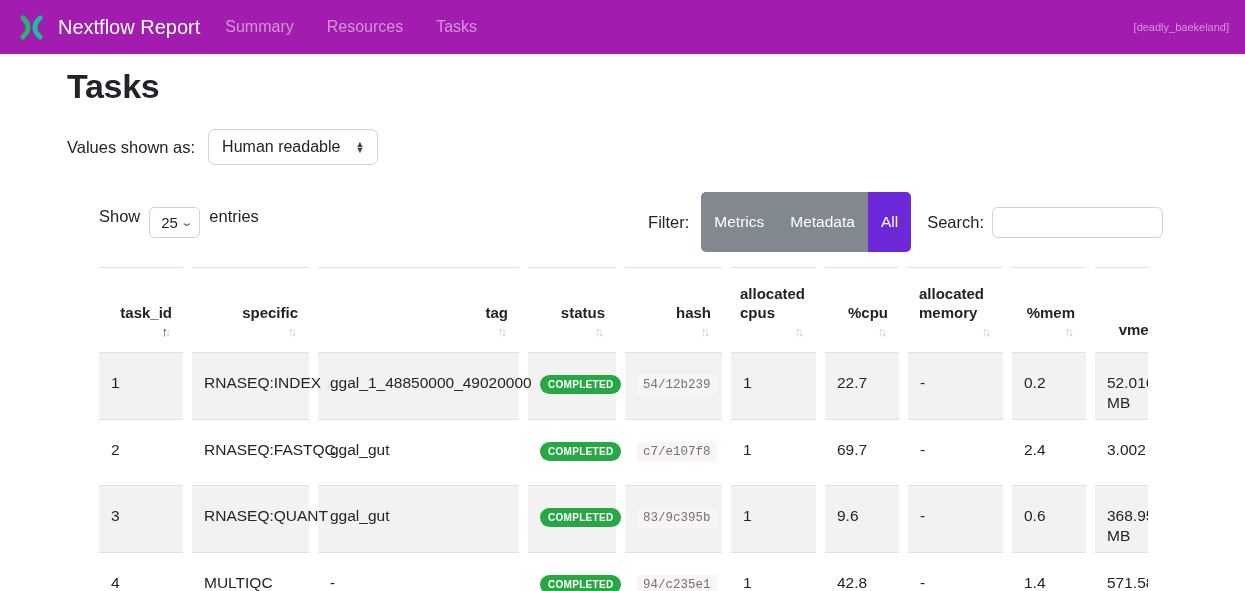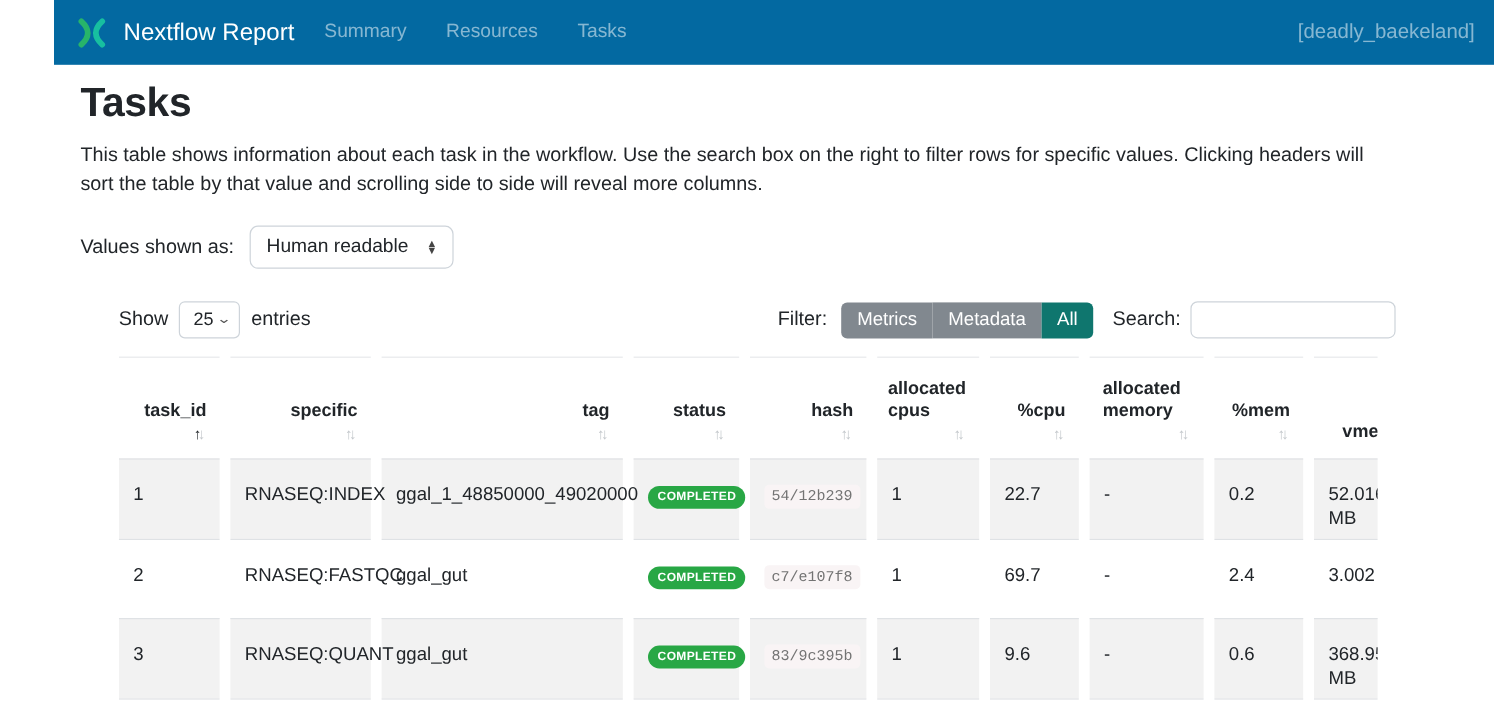--- a/index.html
+++ b/index.html
@@ -5,58 +5,57 @@
   * { box-sizing: border-box; }
   html,body { margin:0; padding:0; }
   body {
     width:1245px; height:591px; overflow:hidden;
     background:#ffffff; color:#212529;
     font-family:"Liberation Sans", sans-serif;
   }
 
   
   .navbar {
-    height:54px; background:#0369a1; display:flex; align-items:center;
+    height:54px; background:#a21caf; display:flex; align-items:center;
     padding:0 16px;
-    margin-left:45px;
   }
   .brand { display:flex; align-items:center; gap:11px; color:#ffffff;
     font-size:20px; font-weight:500; cursor:pointer; }
   .nav-links { display:flex; gap:33px; margin-left:25px; }
   .nav-link { color:rgba(255,255,255,0.52); font-size:16px; cursor:pointer; }
-  .run-name { margin-left:auto; color:rgba(255,255,255,0.52); font-size:17px; }
+  .run-name { margin-left:auto; color:rgba(255,255,255,0.52); font-size:11px; }
 
   
   .container { padding:0 67px; }
   h1.page-title { font-size:34px; font-weight:600; margin:13px 0 11px; letter-spacing:-0.3px; }
   p.desc { font-size:16.5px; line-height:24px; margin:0; max-width:1100px; }
 
   .values-row { margin-top:23px; display:flex; align-items:center; gap:13px; font-size:16.5px; }
   .sel {
     display:inline-flex; align-items:center; background:#fff;
     border:1px solid #ced4da; border-radius:7px; cursor:pointer; color:#212529;
   }
   .sel-human { padding:8px 13px; font-size:16px; gap:15px; }
   .sel-entries { width:51px; height:31px; padding:0 8px 0 11px; font-size:15px;
     justify-content:space-between; border-radius:5px; }
   .updown-icon { display:flex; flex-direction:column; line-height:6px; font-size:9px; color:#444; }
   .chev { color:#555; font-size:11px; line-height:1; transform:scaleX(1.4); }
 
   
   .dt-controls { margin:27px 15px 0 32px; display:flex; align-items:center; font-size:16.5px; }
-  .show-group { display:flex; align-items:center; gap:9px; }
+  .show-group { display:flex; align-items:flex-start; gap:9px; }
   .right-group { margin-left:auto; display:flex; align-items:center; }
   .filter-label { margin-right:12px; }
   .btn-group { display:flex; }
   .btn {
     border:none; color:#fff; background:#81888f; font-size:15.5px;
-    padding:6px 13px; cursor:pointer; font-family:inherit;
+    padding:21px 13px; cursor:pointer; font-family:inherit;
   }
   .btn-first { border-radius:5px 0 0 5px; }
-  .btn-active { background:#0f766e; border-radius:0 5px 5px 0; }
+  .btn-active { background:#6d28d9; border-radius:0 5px 5px 0; }
   .search-label { margin:0 8px 0 16px; }
   .search-input {
     width:171px; height:31px; border:1px solid #ced4da; border-radius:6px;
     font-size:15px; padding:0 9px; font-family:inherit; outline:none;
   }
 
   
   .table-clip { margin:15px 0 0 32px; width:1049px; overflow:hidden; }
   table.tasks {
     border-collapse:separate; border-spacing:9px 0; table-layout:fixed;
@@ -102,21 +101,20 @@
   <div class="nav-links">
     <span class="nav-link">Summary</span>
     <span class="nav-link">Resources</span>
     <span class="nav-link">Tasks</span>
   </div>
   <span class="run-name">[deadly_baekeland]</span>
 </div>
 
 <div class="container">
   <h1 class="page-title">Tasks</h1>
-  <p class="desc">This table shows information about each task in the workflow. Use the search box on the right to filter rows for specific values. Clicking headers will sort the table by that value and scrolling side to side will reveal more columns.</p>
 
   <div class="values-row">
     <span>Values shown as:</span>
     <span class="sel sel-human">
       <span>Human readable</span>
       <span class="updown-icon">
           <span>▲</span>
           <span>▼</span>
         </span>
     </span>

